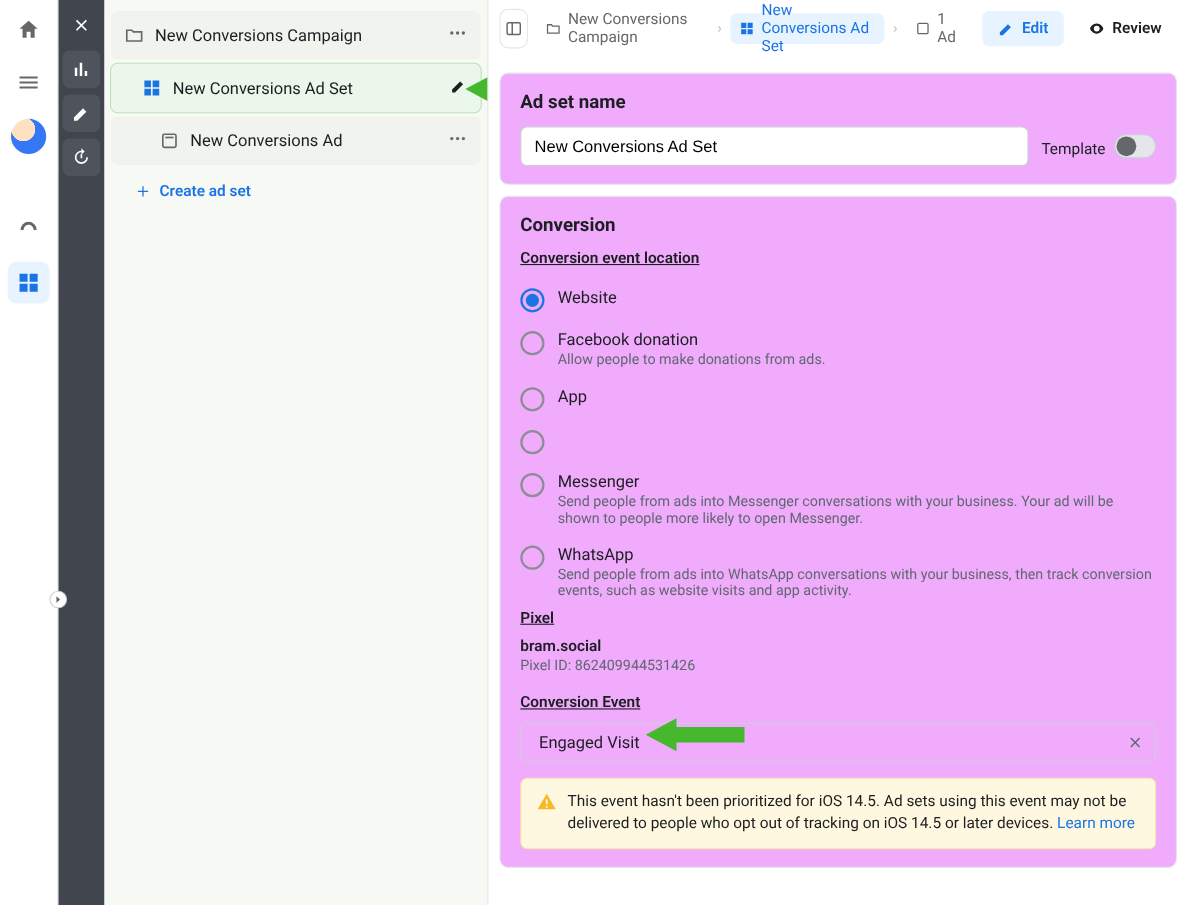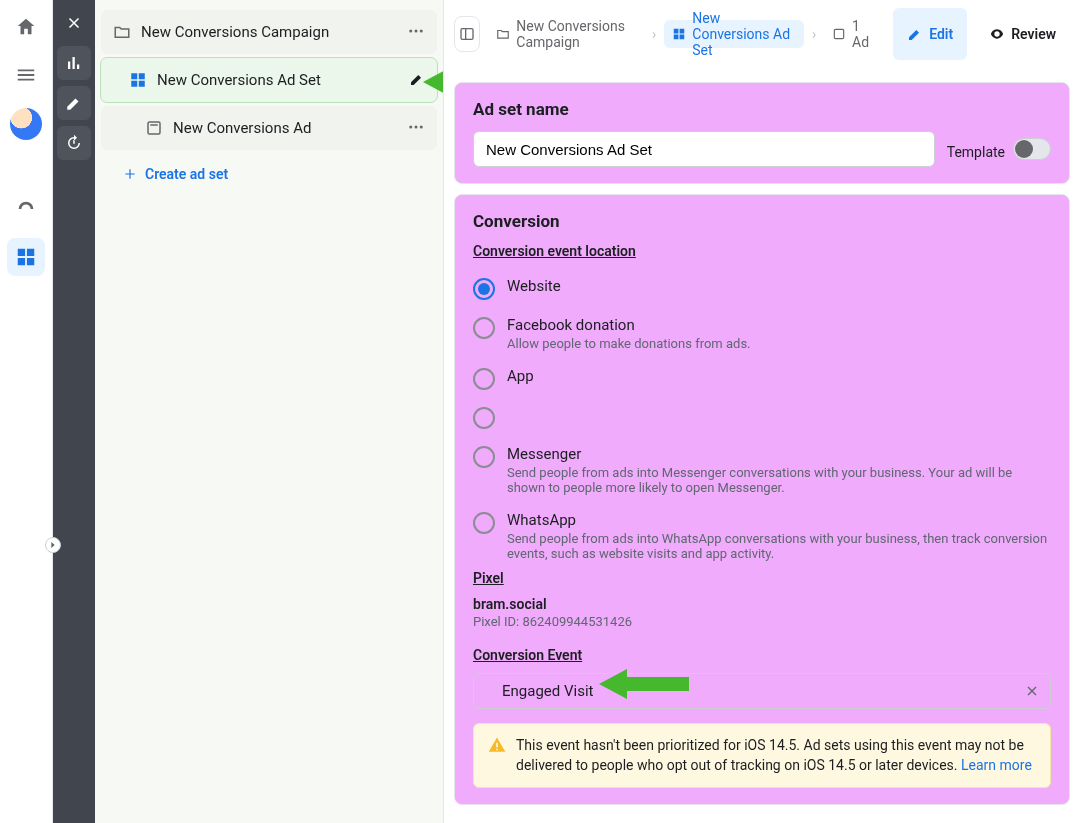--- a/index.html
+++ b/index.html
@@ -45,21 +45,21 @@
   .topbar { display: flex; align-items: center; padding: 8px 10px; gap: 8px; }
   .crumb-btn { width: 36px; height: 36px; border: 1px solid #e4e6eb; border-radius: 8px; background:#fff; display:flex; align-items:center; justify-content:center; cursor:pointer; }
   .crumb-btn svg { width:16px; height:16px; fill:#65676b; }
   .crumb { display:inline-flex; align-items:center; height:28px; padding:0 8px; border-radius:6px; color:#65676b; cursor:pointer; }
   .crumb.active { background:#e7f3ff; color:#1b74e4; }
   .crumb .cicon { display:inline-flex; margin-right:6px; }
   .crumb .cicon svg { width:14px; height:14px; }
   .crumb.active .cicon svg path { fill:#1b74e4; }
   .chev { color:#bec3c9; }
   .topbar .spacer { flex:1; }
-  .action-btn { display:flex; align-items:center; height:52px; padding:0 14px; border-radius:6px; cursor:pointer; font-weight:600; gap:6px; }
+  .action-btn { display:flex; align-items:center; height:32px; padding:0 14px; border-radius:6px; cursor:pointer; font-weight:600; gap:6px; }
   .action-btn.edit { background:#e7f3ff; color:#1b74e4; }
   .action-btn.review { color:#1c1e21; }
   .action-btn svg { width:16px; height:16px; }
 
   .scroll { flex:1; overflow-y:auto; padding: 4px 10px 20px; }
 
   .card { border:1px solid #e4e6eb; border-radius:8px; padding:16px 18px; margin:10px 0; background:#f0abfc; }
   .card h3 { margin:0 0 12px 0; font-size:17px; font-weight:700; }
   .sublabel { font-size:14px; font-weight:600; margin:8px 0 10px;text-decoration:underline; }
 
@@ -73,21 +73,21 @@
   .radio { flex-shrink:0; width:22px; height:22px; border-radius:50%; border:2px solid #8a8d91; margin-top:1px; position:relative; }
   .radio.checked { border-color:#1b74e4; }
   .radio.checked::after { content:''; position:absolute; inset:3px; border-radius:50%; background:#1b74e4; }
   .radio-opt .text { flex:1; }
   .radio-opt .title { font-size:15px; color:#1c1e21; }
   .radio-opt .desc { font-size:13px; color:#606770; margin-top:2px; }
 
   .pixel-name { font-weight:600; margin-top:6px; }
   .pixel-id { color:#606770; font-size:13px; margin-top:2px; }
 
-  .event-select { margin-top:6px; height:36px; border:1px solid #ccd0d5; border-radius:6px; display:flex; align-items:center; padding:0 10px 0 28px; position:relative; }
+  .event-select { margin-top:6px; height:36px; border:1px solid #ccd0d5; border-radius:6px; display:flex; align-items:center; padding:0 10px 0 16px; position:relative; }
   .event-select .clear { position:absolute; right:10px; top:9px; cursor:pointer; color:#606770; }
   .event-select .label { font-size:15px; }
 
   .warn { margin-top:14px; border-radius:6px; background:#fff8e1; padding:12px 14px; display:flex; gap:10px; border:1px solid #f5e6a8; }
   .warn .tri { flex-shrink:0; }
   .warn .tri svg { width:18px; height:18px; }
   .warn .wtext { font-size:14px; color:#1c1e21; line-height:1.4; }
   .warn .learn { color:#1b74e4; cursor:pointer; }
 
   .arrow-svg { position:absolute; }

